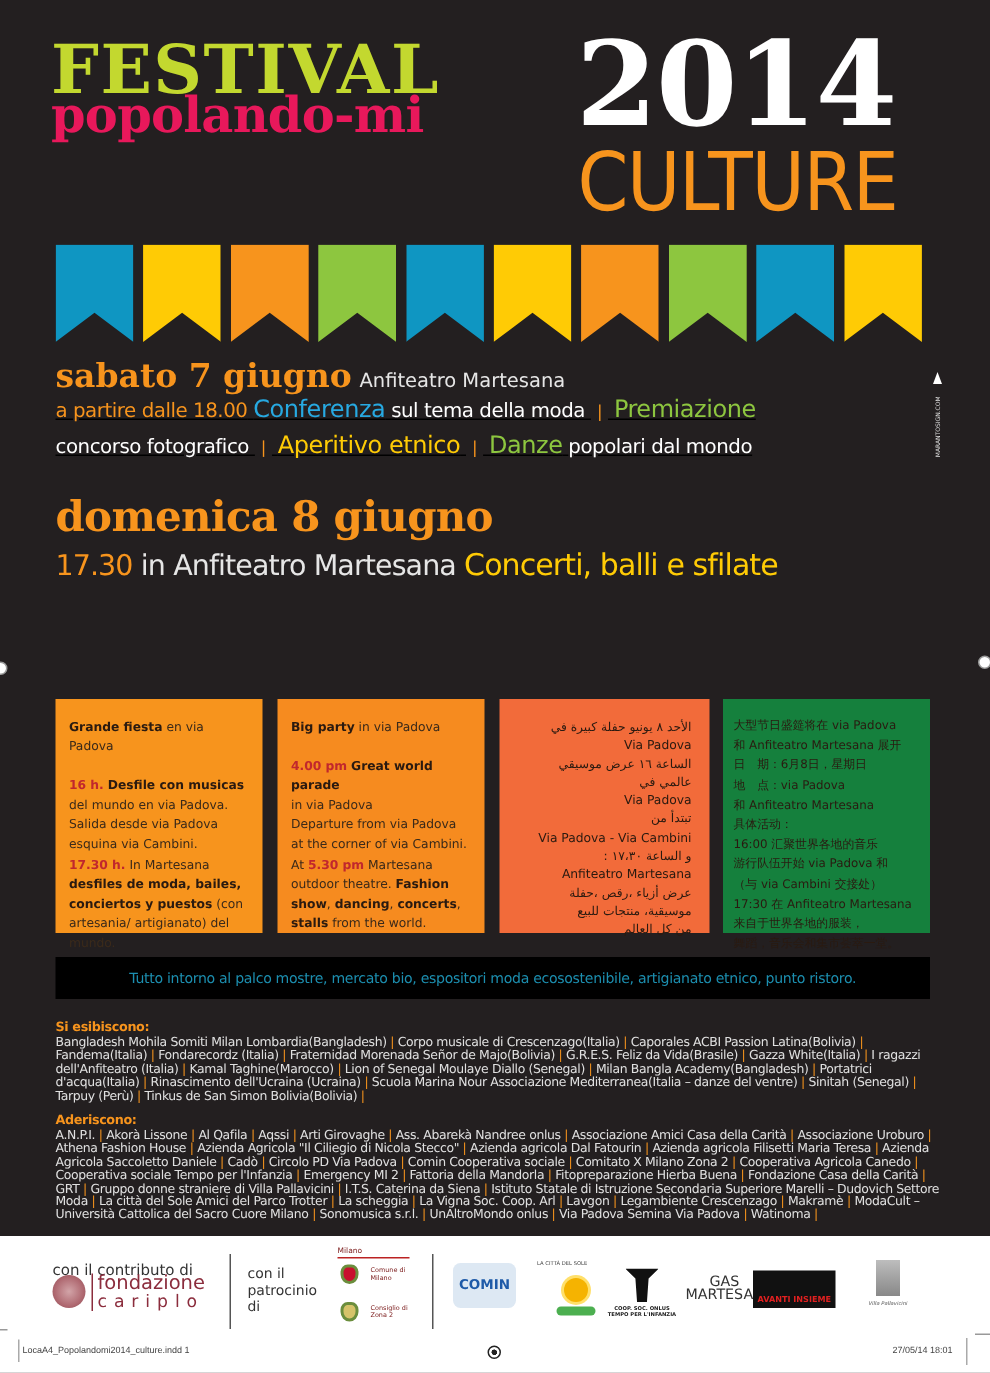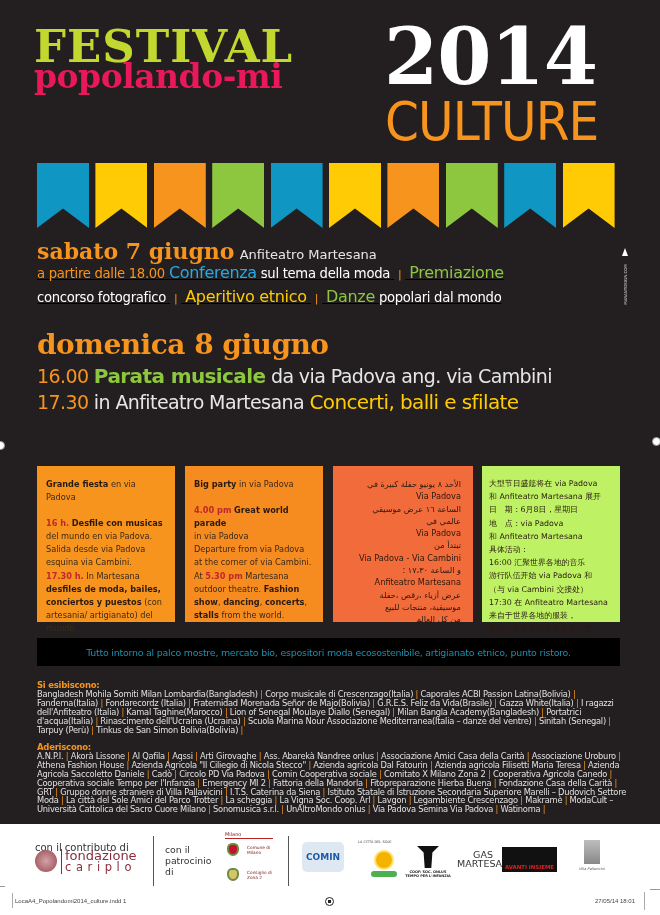--- a/index.html
+++ b/index.html
@@ -42,21 +42,21 @@
 
   .crop-dot { position: absolute; width: 9px; height: 9px; border-radius: 50%; border: 1.5px solid #999; background: #fff; }
 
   .box { position: absolute; top: 466px; height: 156px; padding: 12px 8px 6px 9px; font-size: 8.2px; line-height: 13.1px; color: #3b2a1a; }
   .box b { color: #2a1a10; }
   .box .red { color: #c1272d; font-weight: bold; }
   .box1 { left: 37px; width: 138px; background: #f7941d; }
   .box2 { left: 185px; width: 138px; background: #f68b1f; }
   .box3 { left: 333px; width: 140px; background: #f26b3a; text-align: right; direction: rtl; font-size: 8.2px; line-height: 12.3px; color: #2a1a10; padding: 12px 12px 6px 6px; font-family: "DejaVu Sans", sans-serif; }
   .box3 .ltr { direction: ltr; unicode-bidi: embed; display: block; text-align: right; }
-  .box4 { left: 482px; width: 138px; background: #bef264; font-size: 7.9px; line-height: 13.2px; color: #2a1a10; padding: 11px 4px 6px 7px; }
+  .box4 { left: 482px; width: 138px; background: #15803d; font-size: 7.9px; line-height: 13.2px; color: #2a1a10; padding: 11px 4px 6px 7px; }
 
   .banner { position: absolute; left: 37px; top: 638px; width: 583px; height: 28px; background: #000000; display: flex; align-items: center; justify-content: center; font-size: 9.4px; color: #1c8fb0; font-weight: normal; letter-spacing: -0.2px; white-space: nowrap; }
 
   .list { position: absolute; left: 37px; width: 590px; font-size: 8.3px; line-height: 8.9px; color: #e0e0e0; letter-spacing: -0.25px; }
   .list .hdr { color: #f7941d; font-weight: bold; font-size: 8.5px; }
   .list-es { top: 681px; }
   .list-ad { top: 743px; }
   .list .pipe { color: #f7941d; }
 
   .footer { position: absolute; left: 0; top: 824px; width: 660px; height: 91px; background: #ffffff; }
@@ -146,25 +146,20 @@
       <span class="c-yellow">Aperitivo etnico</span>
       <span class="sep">|</span>
       <span class="c-green">Danze</span>
       <span class="c-white">popolari dal mondo</span>
     </div>
   </div>
 
   <div class="sun">
     <div class="sun-head">domenica 8 giugno</div>
     <div class="sun-line">
-      <span class="sun-time">16.00</span>
-      <span class="sun-green">Parata musicale</span>
-      <span class="sun-white">da via Padova ang. via Cambini</span>
-    </div>
-    <div class="sun-line">
       <span class="sun-time">17.30</span>
       <span class="sun-white">in Anfiteatro Martesana</span>
       <span class="sun-yellow">Concerti, balli e sfilate</span>
     </div>
   </div>
 
   <div class="crop-dot" style="left:-4px; top:441px;"></div>
   <div class="crop-dot" style="left:652px; top:437px;"></div>
 
   <div class="box box1">

